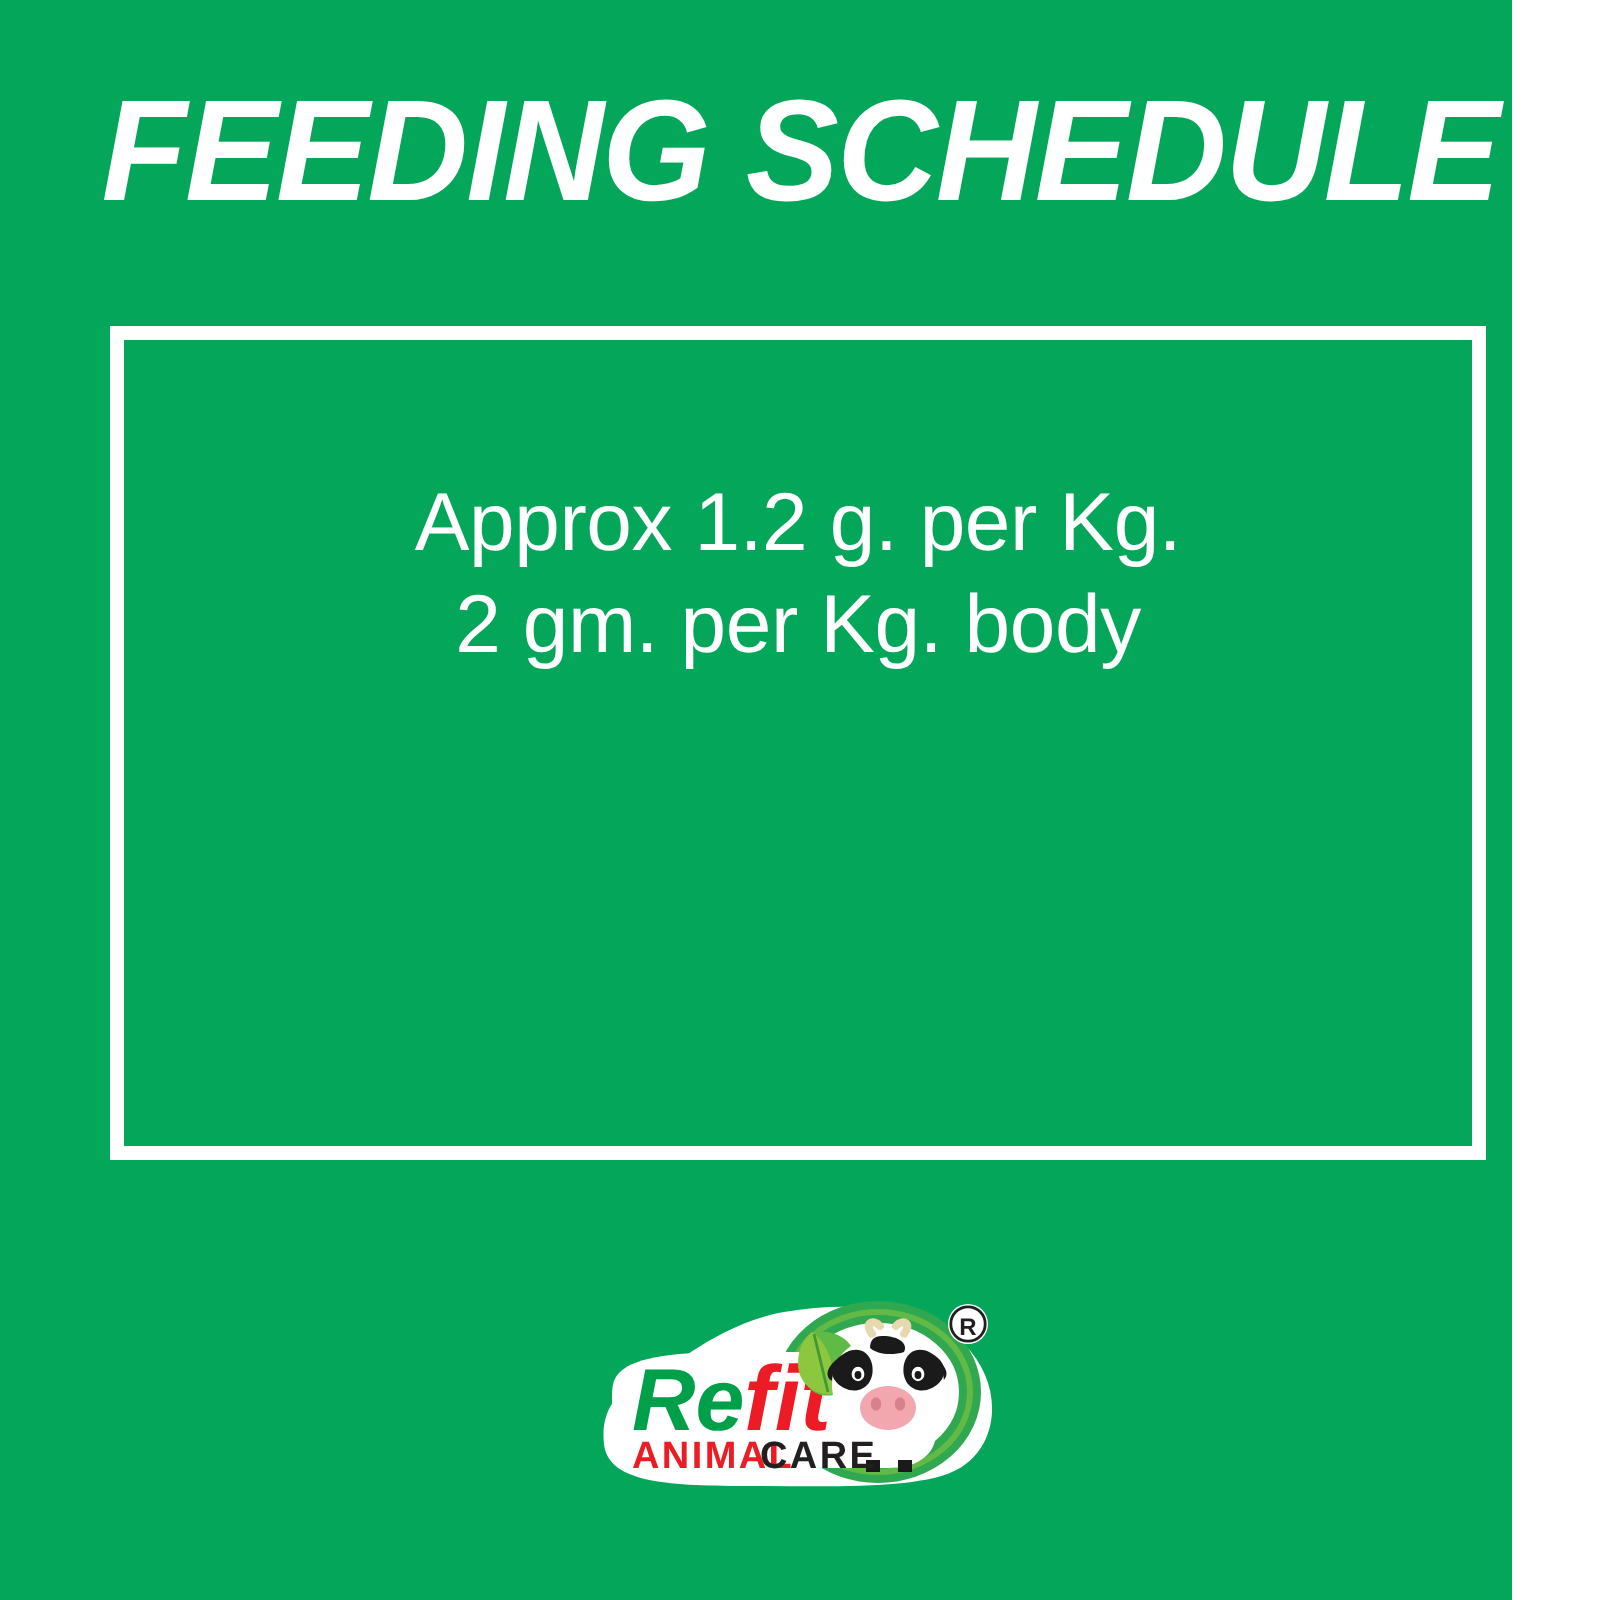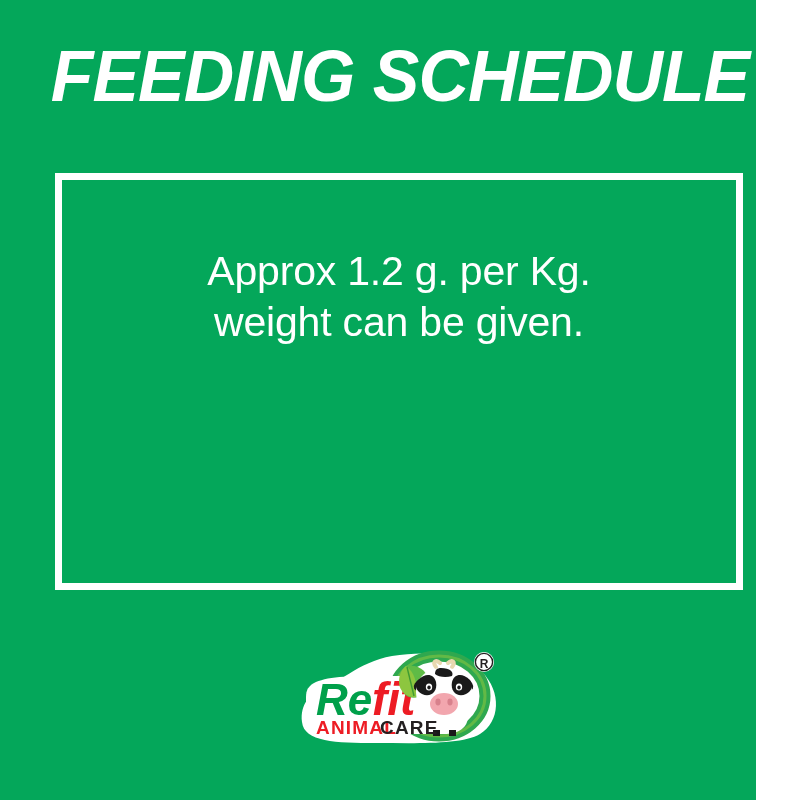--- a/index.html
+++ b/index.html
@@ -37,21 +37,21 @@
     letter-spacing: -1px;
     transform: scaleX(0.97);
     transform-origin: 50% 50%;
     white-space: nowrap;
   }
 
   
   #frame {
     position: absolute;
     left: 55px;
-    top: 173px;
+    top: 163px;
     width: 688px;
     height: 417px;
     border: 7px solid #FFFFFF;
     box-sizing: border-box;
   }
 
   #body-text {
     position: absolute;
     left: 0;
     right: 0;
@@ -82,21 +82,21 @@
 </head>
 <body>
 
 <div id="poster" style="background: rgb(4, 167, 90);">
 
   <div id="title">FEEDING SCHEDULE</div>
 
   <div id="frame">
     <div id="body-text">
       <span class="bline">Approx 1.2 g. per Kg.</span>
-      <span class="bline">weight can be given.</span>
+      <span class="bline">2 gm. per Kg. body</span>
     </div>
   </div>
 
   <div id="logo">
     <svg width="212" height="96" viewBox="0 0 212 96" xmlns="http://www.w3.org/2000/svg">
 
       <g>
         <path d="M96 6 C132 0 168 4 186 22 C206 42 204 72 184 84 C166 95 120 93 80 93
                  C40 93 8 92 6 72 C4 54 14 44 26 40 C40 35 62 12 96 6 Z" fill="#FFFFFF"></path>
       </g>

